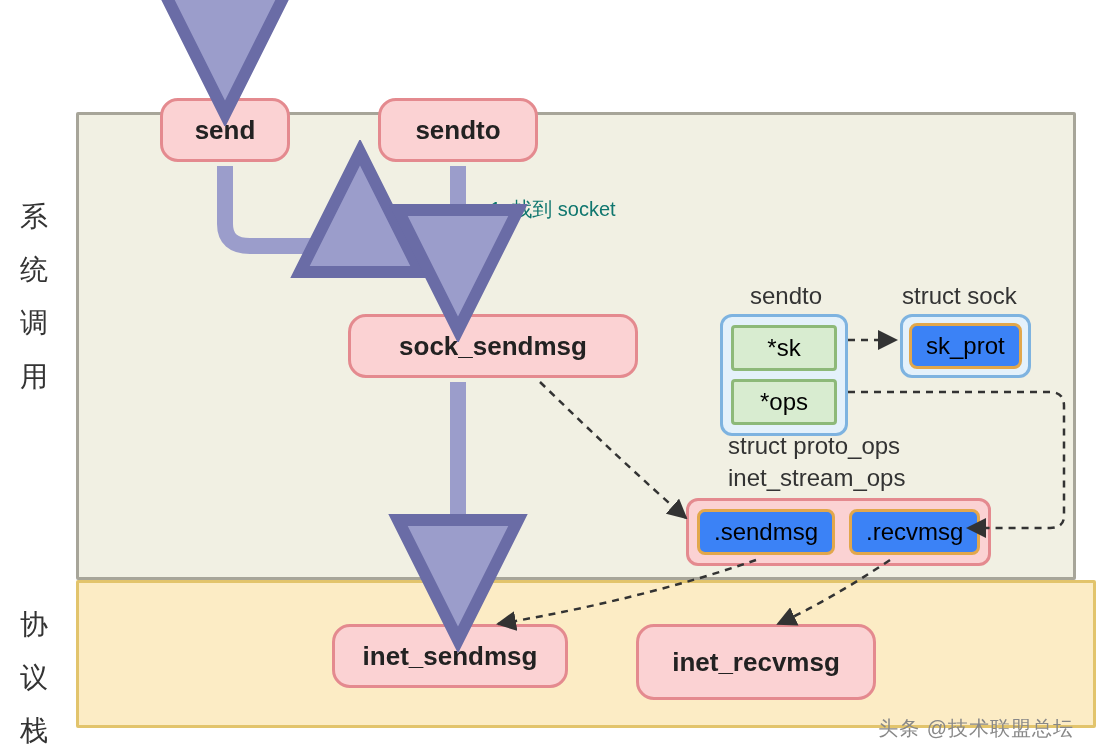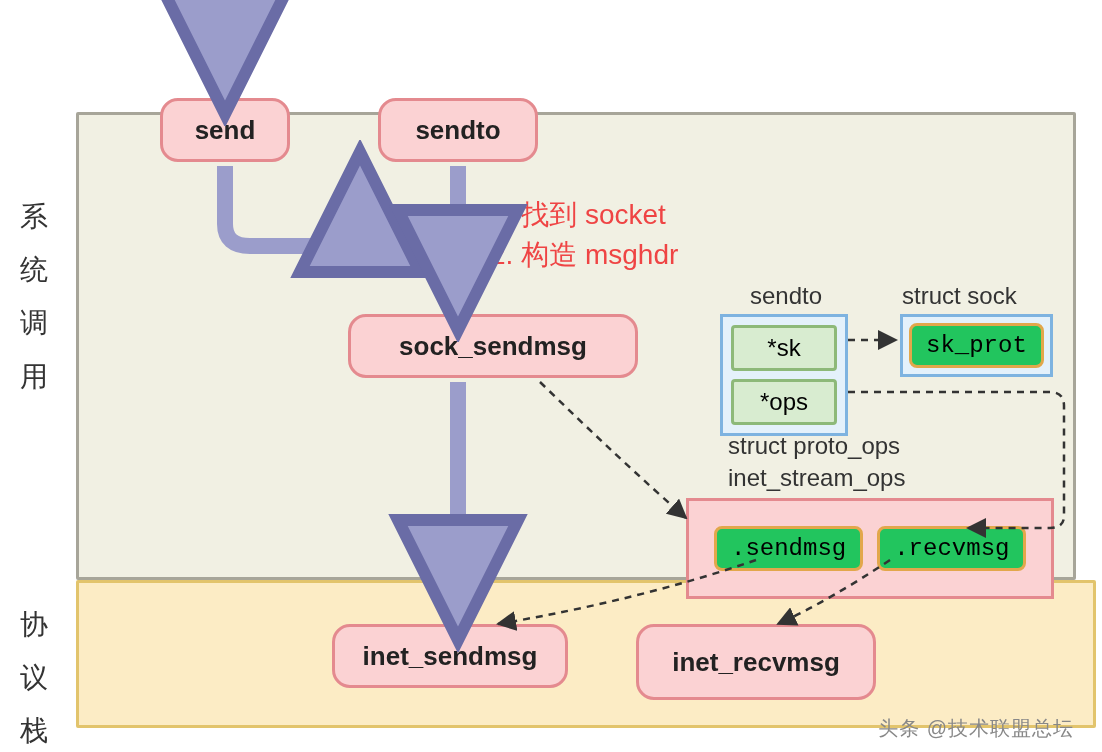--- a/index.html
+++ b/index.html
@@ -57,68 +57,67 @@
     align-items: center;
     justify-content: center;
     font-size: 26px;
     font-weight: 600;
     color: #222;
     padding: 6px 2px;
   }
   .struct-box {
     position: absolute;
     border: 3px solid;
-    border-radius: 0;
+    border-radius: 12px;
     padding: 8px;
   }
   .socket-box {
     background: #e4f1fb;
     border-color: #7eb3e0;
   }
   .sock-box {
     background: #e4f1fb;
     border-color: #7eb3e0;
     padding: 6px;
   }
   .proto-box {
     background: #fbd2d3;
     border-color: #e48a8f;
-    padding: 25px;
+    padding: 8px;
     display: flex;
     gap: 14px;
   }
   .cell {
     border: 3px solid;
     border-radius: 4px;
     display: flex;
     align-items: center;
     justify-content: center;
     font-size: 24px;
     font-weight: 500;
     padding: 6px 14px;
   }
   .cell-green {
     background: #d8ecd0;
     border-color: #8db979;
   }
   .cell-orange {
-    background: #22c55e;
+    background: #3b82f6;
     border-color: #e2a74b;
     border-radius: 8px;
-    font-family: Liberation Mono, monospace;
   }
   .struct-title {
     position: absolute;
     font-size: 24px;
     color: #333;
   }
   .annot {
     position: absolute;
-    font-size: 28px;
-    color: #ef4444;
+    font-size: 20px;
+    color: #0f766e;
   }
   .watermark {
     position: absolute;
     right: 28px;
     bottom: 10px;
     font-size: 20px;
     color: #888;
     letter-spacing: 1px;
   }
   svg.overlay {
@@ -141,21 +140,20 @@
   <div class="vlabel vlabel-top">系统调用</div>
   <div class="vlabel vlabel-bottom">协议栈</div>
 
   <div class="node" style="left:160px; top:98px; width:130px; height:64px;">send</div>
   <div class="node" style="left:378px; top:98px; width:160px; height:64px;">sendto</div>
   <div class="node" style="left:348px; top:314px; width:290px; height:64px;">sock_sendmsg</div>
   <div class="node" style="left:332px; top:624px; width:236px; height:64px;">inet_sendmsg</div>
   <div class="node" style="left:636px; top:624px; width:240px; height:76px;">inet_recvmsg</div>
 
   <div class="annot" style="left:490px; top:196px;">1. 找到 socket</div>
-  <div class="annot" style="left:490px; top:236px;">2. 构造 msghdr</div>
 
   <div class="struct-title" style="left:750px; top:282px;">sendto</div>
   <div class="struct-box socket-box" style="left:720px; top:314px; width:128px;">
     <div class="cell cell-green" style="margin-bottom:8px;">*sk</div>
     <div class="cell cell-green">*ops</div>
   </div>
 
   <div class="struct-title" style="left:902px; top:282px;">struct sock</div>
   <div class="struct-box sock-box" style="left:900px; top:314px;">
     <div class="cell cell-orange">sk_prot</div>

